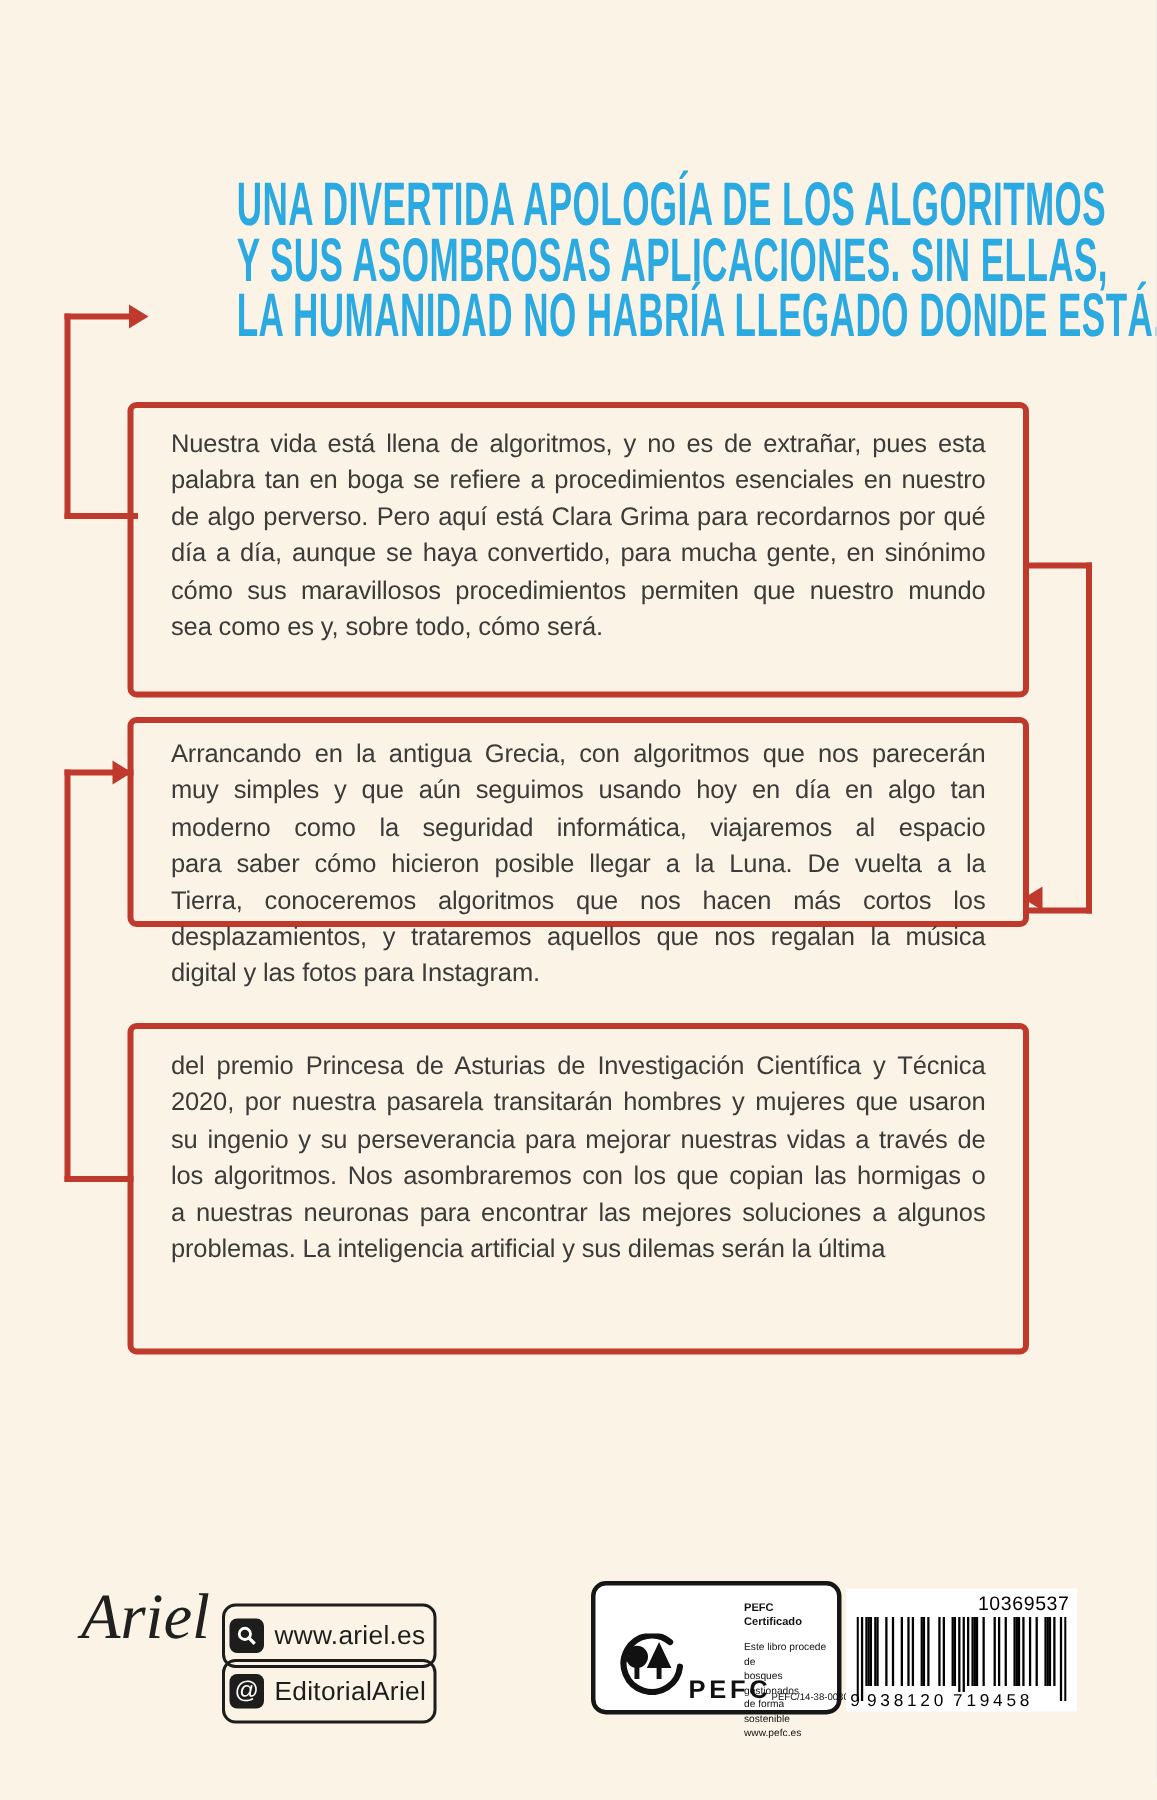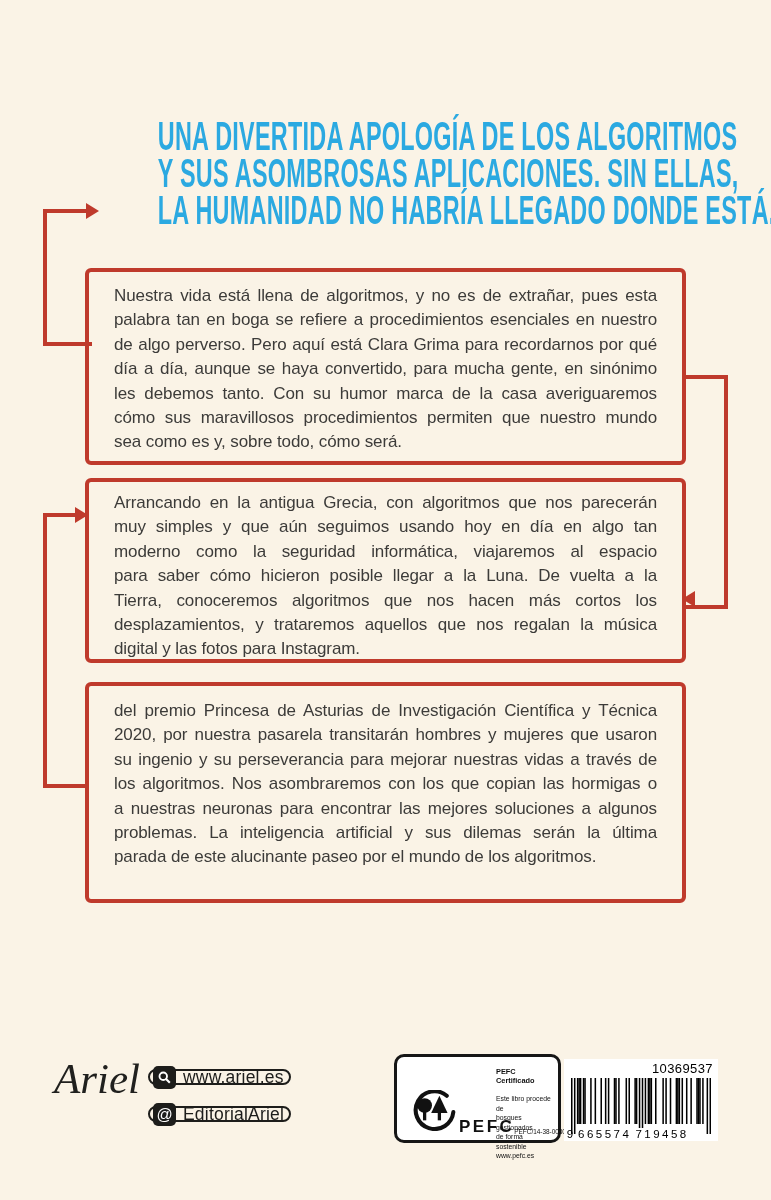--- a/index.html
+++ b/index.html
@@ -18,21 +18,21 @@
     transform:scaleX(0.57); transform-origin:50% 50%;
     letter-spacing:0.5px;
   }
   
   .tbox{
     position:absolute; left:85px; width:601px; box-sizing:border-box;
     border:4px solid #bf3a2c; border-radius:6px;
     color:#3c3b39; padding:12px 25px 0 25px;
   }
   #box1{top:268px;height:197px;}
-  #box2{top:478px;height:185px;padding-top:9px;}
+  #box2{top:478px;height:140px;padding-top:9px;}
   #box3{top:682px;height:221px;padding-top:13px;}
   .p-line{
     font-size:17px; line-height:24.4px; letter-spacing:-0.1px;
     text-align:justify; text-align-last:justify; text-justify:inter-word;
   }
   .p-line:last-child{ text-align-last:left; }
   
   .bracket{ position:absolute; border:0 solid #bf3a2c; }
   #bracket-headline{ left:43px; top:209px; width:45px; height:129px;
     border-left-width:4px; border-top-width:4px; border-bottom-width:4px; }
@@ -47,21 +47,21 @@
     border-left:13px solid #bf3a2c; border-top:8px solid transparent; border-bottom:8px solid transparent;}
   #arrow-right{ left:682px; top:591px;
     border-right:13px solid #bf3a2c; border-top:8px solid transparent; border-bottom:8px solid transparent;}
   
   .ariel-logo{
     position:absolute; left:54px; top:1056px;
     font-family:"Liberation Serif", serif; font-style:italic;
     font-size:43px; color:#20201e; line-height:46px;
   }
   .pill{
-    position:absolute; left:148px; width:143px; height:16px; box-sizing:border-box;
+    position:absolute; left:148px; width:143px; height:43px; box-sizing:border-box;
     border:2.5px solid #1d1d1b; border-radius:9px;
     display:flex; align-items:center; padding:0 23px 0 3px; background:transparent;
   }
   #pill-web{ top:1069px; }
   #pill-social{ top:1106px; }
   .pill-icon{
     width:23px; height:23px; flex:none; background:#1d1d1b; border-radius:5px;
     color:#fff; display:flex; align-items:center; justify-content:center;
     font-size:16px; line-height:23px;
   }
@@ -110,41 +110,39 @@
   <div class="arrowhead" id="arrow-right"></div>
 
   <div class="bracket" id="bracket-left2"></div>
   <div class="arrowhead" id="arrow-left2"></div>
 
   <div class="tbox" id="box1">
       <div class="p-line">Nuestra vida está llena de algoritmos, y no es de extrañar, pues esta</div>
       <div class="p-line">palabra tan en boga se refiere a procedimientos esenciales en nuestro</div>
       <div class="p-line">de algo perverso. Pero aquí está Clara Grima para recordarnos por qué</div>
       <div class="p-line">día a día, aunque se haya convertido, para mucha gente, en sinónimo</div>
-      <div class="p-line">les debemos tanto. Con su humor marca de la casa averiguaremos</div>
       <div class="p-line">cómo sus maravillosos procedimientos permiten que nuestro mundo</div>
       <div class="p-line">sea como es y, sobre todo, cómo será.</div>
     </div>
   <div class="tbox" id="box2">
       <div class="p-line">Arrancando en la antigua Grecia, con algoritmos que nos parecerán</div>
       <div class="p-line">muy simples y que aún seguimos usando hoy en día en algo tan</div>
       <div class="p-line">moderno como la seguridad informática, viajaremos al espacio</div>
       <div class="p-line">para saber cómo hicieron posible llegar a la Luna. De vuelta a la</div>
       <div class="p-line">Tierra, conoceremos algoritmos que nos hacen más cortos los</div>
       <div class="p-line">desplazamientos, y trataremos aquellos que nos regalan la música</div>
       <div class="p-line">digital y las fotos para Instagram.</div>
     </div>
   <div class="tbox" id="box3">
       <div class="p-line">del premio Princesa de Asturias de Investigación Científica y Técnica</div>
       <div class="p-line">2020, por nuestra pasarela transitarán hombres y mujeres que usaron</div>
       <div class="p-line">su ingenio y su perseverancia para mejorar nuestras vidas a través de</div>
       <div class="p-line">los algoritmos. Nos asombraremos con los que copian las hormigas o</div>
       <div class="p-line">a nuestras neuronas para encontrar las mejores soluciones a algunos</div>
       <div class="p-line">problemas. La inteligencia artificial y sus dilemas serán la última</div>
-      <div class="p-line">parada de este alucinante paseo por el mundo de los algoritmos.</div>
     </div>
 
   <div class="ariel-logo">Ariel</div>
 
   <div class="pill" id="pill-web">
     <span class="pill-icon">
       <svg viewBox="0 0 24 24" width="15" height="15" aria-hidden="true">
         <circle cx="10" cy="10" r="6" fill="none" stroke="#fff" stroke-width="3"></circle>
         <line x1="14.5" y1="14.5" x2="20.5" y2="20.5" stroke="#fff" stroke-width="3.5"></line>
       </svg>
@@ -222,18 +220,18 @@
         <rect x="119.37" y="0" width="1.52" height="46"></rect>
         <rect x="125.26" y="0" width="1.52" height="46"></rect>
         <rect x="126.74" y="0" width="1.52" height="46"></rect>
         <rect x="128.21" y="0" width="1.52" height="46"></rect>
         <rect x="131.16" y="0" width="1.52" height="46"></rect>
         <rect x="135.58" y="0" width="1.52" height="56"></rect>
         <rect x="138.53" y="0" width="1.52" height="56"></rect>
       </svg>
     <div class="barcode-digits">
       <span class="bd-first">9</span>
-      <span class="bd-group">665574</span>
+      <span class="bd-group">938120</span>
       <span class="bd-group">719458</span>
     </div>
   </div>
 
 </div>
 
 </body></html>

